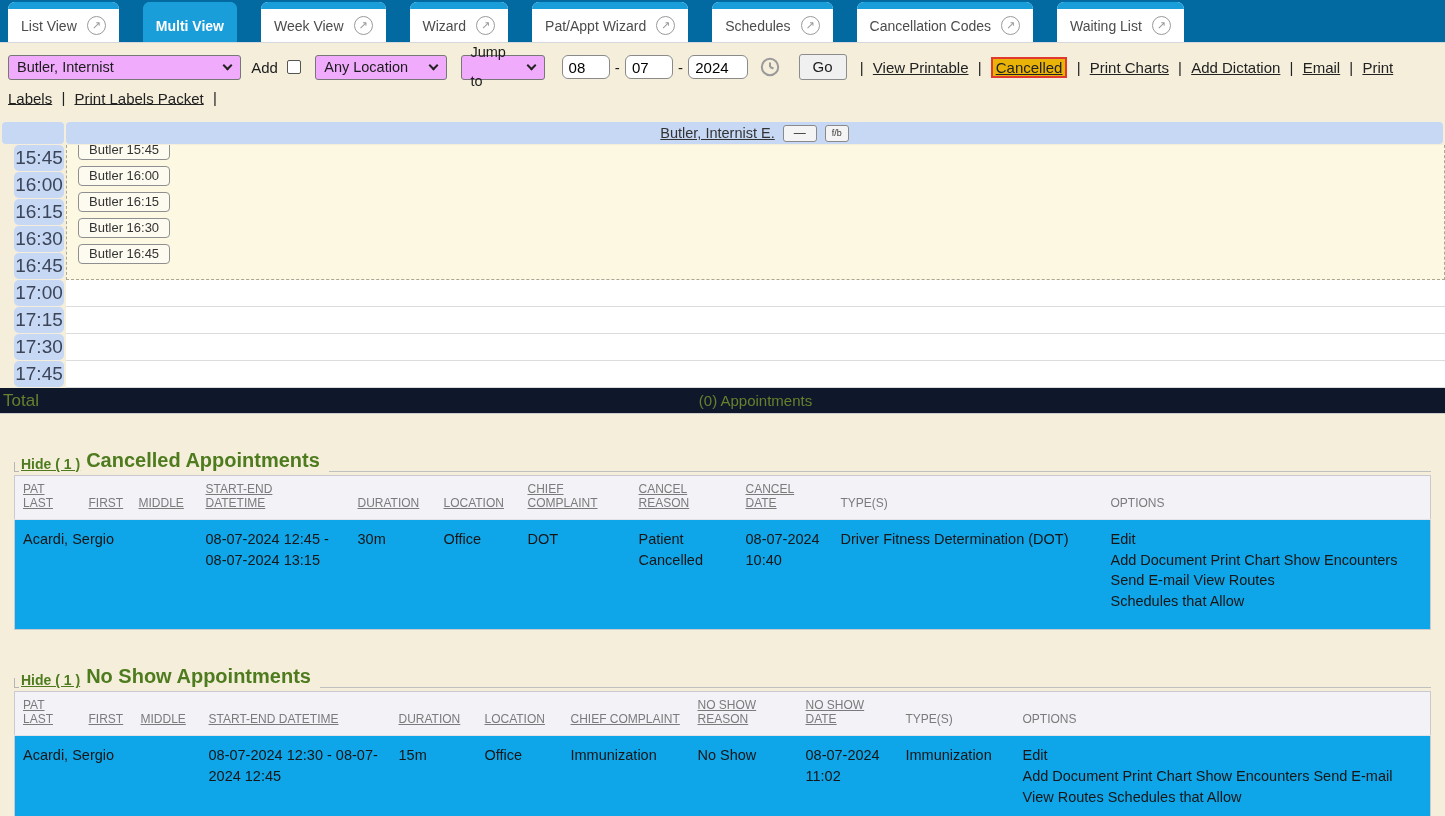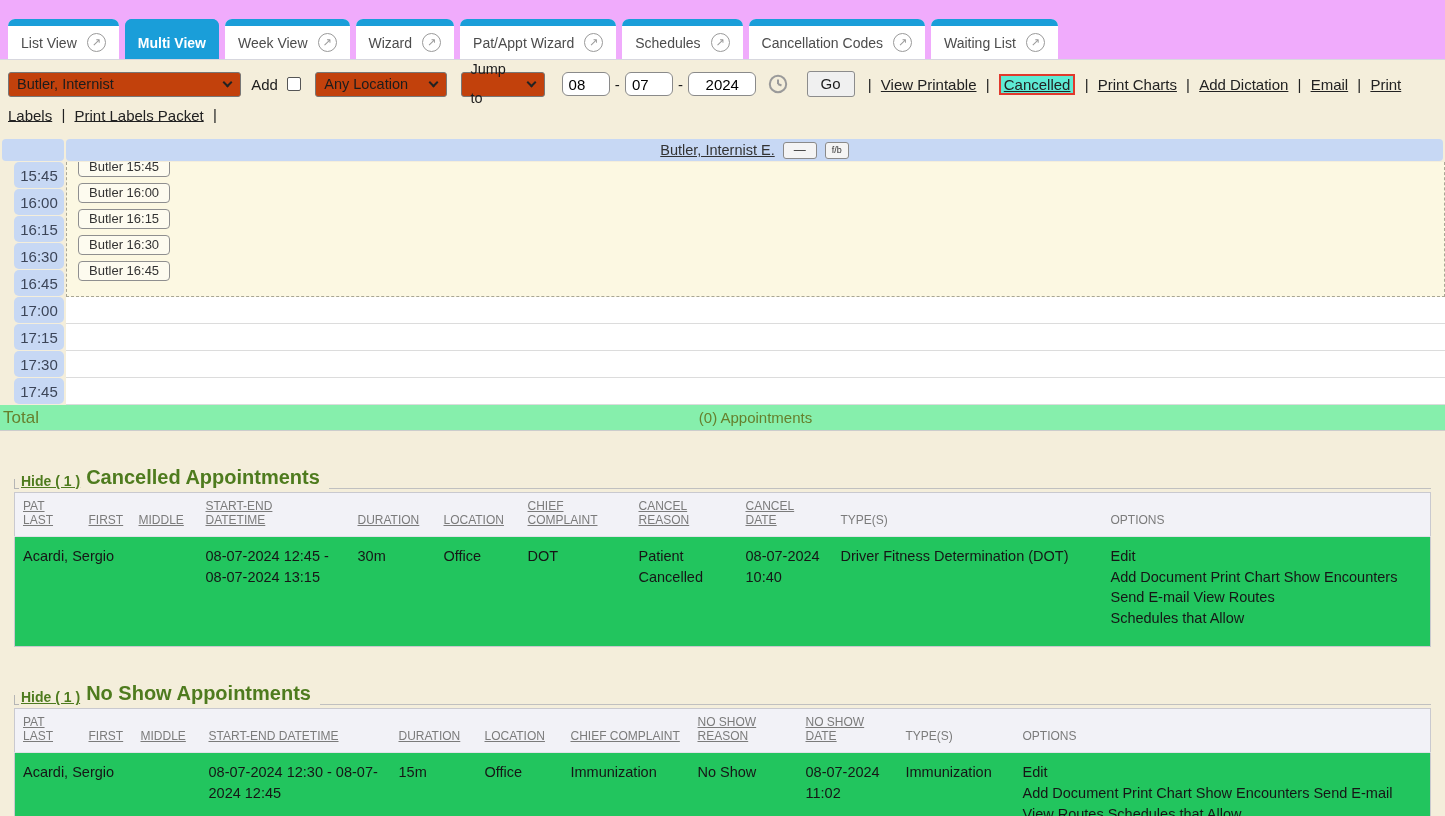--- a/index.html
+++ b/index.html
@@ -17,22 +17,22 @@
   html,body{margin:0;padding:0;}
   body{
     width:1445px;height:816px;overflow:hidden;
     background:var(--beige);
     font-family:"Liberation Sans","DejaVu Sans",sans-serif;
     font-size:14px;color:#1c1c1c;
   }
 
   
   .tabbar{
-    height:60px;background:#f0abfc;border-bottom:1px solid #d7d7de;
-    display:flex;align-items:flex-end;gap:6px;padding-left:8px;
+    height:43px;background:#0369a1;border-bottom:1px solid #d7d7de;
+    display:flex;align-items:flex-end;gap:24px;padding-left:8px;
   }
   .tab{
     height:40px;background:#fff;border-radius:7px 7px 0 0;
     display:flex;align-items:center;gap:10px;padding:7px 13px 0 13px;
     position:relative;overflow:hidden;cursor:pointer;flex:0 0 auto;
   }
   .tab::before{content:"";position:absolute;top:0;left:0;right:0;height:7px;background:var(--blue);}
   .tab.active{background:var(--blue);}
   .tab-label{font-size:14px;color:#4c4c4c;white-space:nowrap;}
   .tab.active .tab-label{color:#fff;font-weight:bold;}
@@ -40,83 +40,83 @@
     width:19px;height:19px;border:1px solid #9a9a9a;border-radius:50%;
     display:flex;align-items:center;justify-content:center;
     color:#9a9a9a;font-size:11px;line-height:1;flex:0 0 auto;
   }
 
   
   .toolbar{background:var(--beige);padding:8px 8px 4px 8px;font-size:15px;line-height:29px;}
   .toolbar > *{vertical-align:middle;}
   .fake-select{
     display:inline-flex;align-items:center;justify-content:space-between;
-    background:#c2410c;border:1px solid #777;border-radius:3px;height:25px;
+    background:#f0abfc;border:1px solid #777;border-radius:3px;height:25px;
     padding:0 8px;font-size:14.5px;cursor:pointer;vertical-align:middle;
   }
   .chev{width:7px;height:7px;border-right:2px solid #222;border-bottom:2px solid #222;
     transform:rotate(45deg);margin:-3px 1px 0 8px;flex:0 0 auto;}
   .w-provider{width:233px;}
   .w-location{width:132px;}
   .w-jump{width:84px;margin-left:10px;}
   .add-label{margin-left:6px;}
   .checkbox{display:inline-block;width:14px;height:14px;border:1px solid #555;border-radius:2px;
     background:#fff;margin:0 10px 0 5px;cursor:pointer;vertical-align:middle;}
   .date-input{width:48px;height:24px;border:1px solid #8a8a8a;border-radius:6px;
     font:15px "Liberation Sans",sans-serif;padding:0 6px;background:#fff;vertical-align:middle;}
-  .date-input.year{width:68px;text-align:center;}
+  .date-input.year{width:60px;}
   .date-input.first{margin-left:12px;}
   .dash{margin:0 1px;}
   .clock-icon{display:inline-block;width:20px;height:20px;vertical-align:middle;margin:0 8px 0 8px;cursor:pointer;}
   .go-btn{
     display:inline-block;background:#f0f0f0;border:1px solid #8c8c8c;border-radius:3px;
     height:26px;line-height:24px;padding:0 13px;font-size:15px;cursor:pointer;
     font-family:"Liberation Sans",sans-serif;margin:0 4px 0 6px;vertical-align:middle;
   }
   .tlink{color:#222;text-decoration:underline;cursor:pointer;}
   .sep{margin:0 5px;color:#222;}
-  .cancel-hl{background:#5eead4;border:2px solid var(--red);padding:0 3px;}
+  .cancel-hl{background:#eab308;border:2px solid var(--red);padding:0 3px;}
 
   
   .grid{margin-top:6px;}
   .grid-head{display:flex;height:22px;margin-bottom:1px;}
   .corner{width:62px;margin:0 2px;background:var(--cellblue);border-radius:4px;flex:0 0 auto;}
   .head-main{flex:1;background:var(--cellblue);border-radius:4px;margin-right:2px;
     display:flex;align-items:center;justify-content:center;gap:8px;}
   .head-link{font-size:14.5px;color:#333;text-decoration:underline;cursor:pointer;}
   .mini-btn{background:#f4f4f4;border:1px solid #8a8a8a;border-radius:3px;height:17px;
     display:flex;align-items:center;justify-content:center;font-size:12px;padding:0 10px;cursor:pointer;color:#333;}
   .mini-btn.fb{font-size:9px;padding:0 6px;}
   .grid-body{display:flex;}
   .time-col{width:66px;flex:0 0 auto;display:flex;flex-direction:column;}
   .time-cell{height:26px;margin:0 2px 1px 14px;background:var(--cellblue);border-radius:5px;
-    display:flex;align-items:center;justify-content:center;font-size:15px;color:#3c4558;cursor:default;}
+    display:flex;align-items:center;justify-content:center;font-size:19px;color:#3c4558;cursor:default;}
   .main-col{flex:1;display:flex;flex-direction:column;}
   .yellow{height:135px;background:var(--yellow);border:1px dashed #a9a694;border-top:none;
     overflow:hidden;padding-left:11px;}
   .slot-btn{display:block;width:max-content;background:rgba(255,255,255,0.45);
     border:1px solid #8f8f8f;border-radius:4px;font-size:13px;color:#333;
     padding:1px 10px 2px 10px;margin-top:6px;cursor:pointer;font-family:"Liberation Sans",sans-serif;}
   .slot-btn.clip{margin-top:-5px;}
   .white-row{height:27px;background:#fff;border-bottom:1px solid #dcdcdc;}
-  .total-row{display:flex;height:26px;background:#86efac;border-bottom:1px solid #ccc;align-items:center;}
+  .total-row{display:flex;height:26px;background:#0f172a;border-bottom:1px solid #ccc;align-items:center;}
   .total-label{width:66px;flex:0 0 auto;font-size:17px;color:var(--green-olive);padding-left:3px;}
   .total-value{flex:1;text-align:center;font-size:15px;color:var(--green-olive);}
 
   
   .section{margin:11px 14px 0 14px;}
   .sec-head{display:flex;align-items:flex-end;margin-bottom:3px;margin-top:35px;}
   .sec-tick{width:5px;height:10px;border-left:1px solid #b5b5b5;border-bottom:1px solid #b5b5b5;
     margin-right:2px;margin-top:-9px;flex:0 0 auto;}
   .hide-link{font-size:14px;font-weight:bold;color:var(--green-dark);text-decoration:underline;
     cursor:pointer;white-space:nowrap;}
   .sec-title{font-size:20px;font-weight:bold;color:var(--green-dark);white-space:nowrap;margin-left:6px;}
   .rule{flex:1;height:1px;background:#c0c0c0;margin-left:9px;}
 
-  .appt-table{width:100%;border-collapse:collapse;table-layout:fixed;background:#22c55e;
+  .appt-table{width:100%;border-collapse:collapse;table-layout:fixed;background:#0ea5e9;
     border:1px solid var(--tbl-border);}
   .appt-table th{
     background:var(--tbl-head-bg);color:#7b7b7b;font-weight:normal;font-size:12px;
     text-align:left;vertical-align:bottom;padding:6px 8px 9px 8px;border-bottom:1px solid #e2e2e8;
   }
   .appt-table th.sortable .th-txt{text-decoration:underline;cursor:pointer;}
   .th-narrow{display:inline-block;width:80px;}
   .appt-table td{vertical-align:top;padding:9px 8px 18px 8px;font-size:14.5px;color:#161616;line-height:1.42;}
   td.nowrap{white-space:nowrap;overflow:visible;}
   .opt-line{cursor:pointer;}

